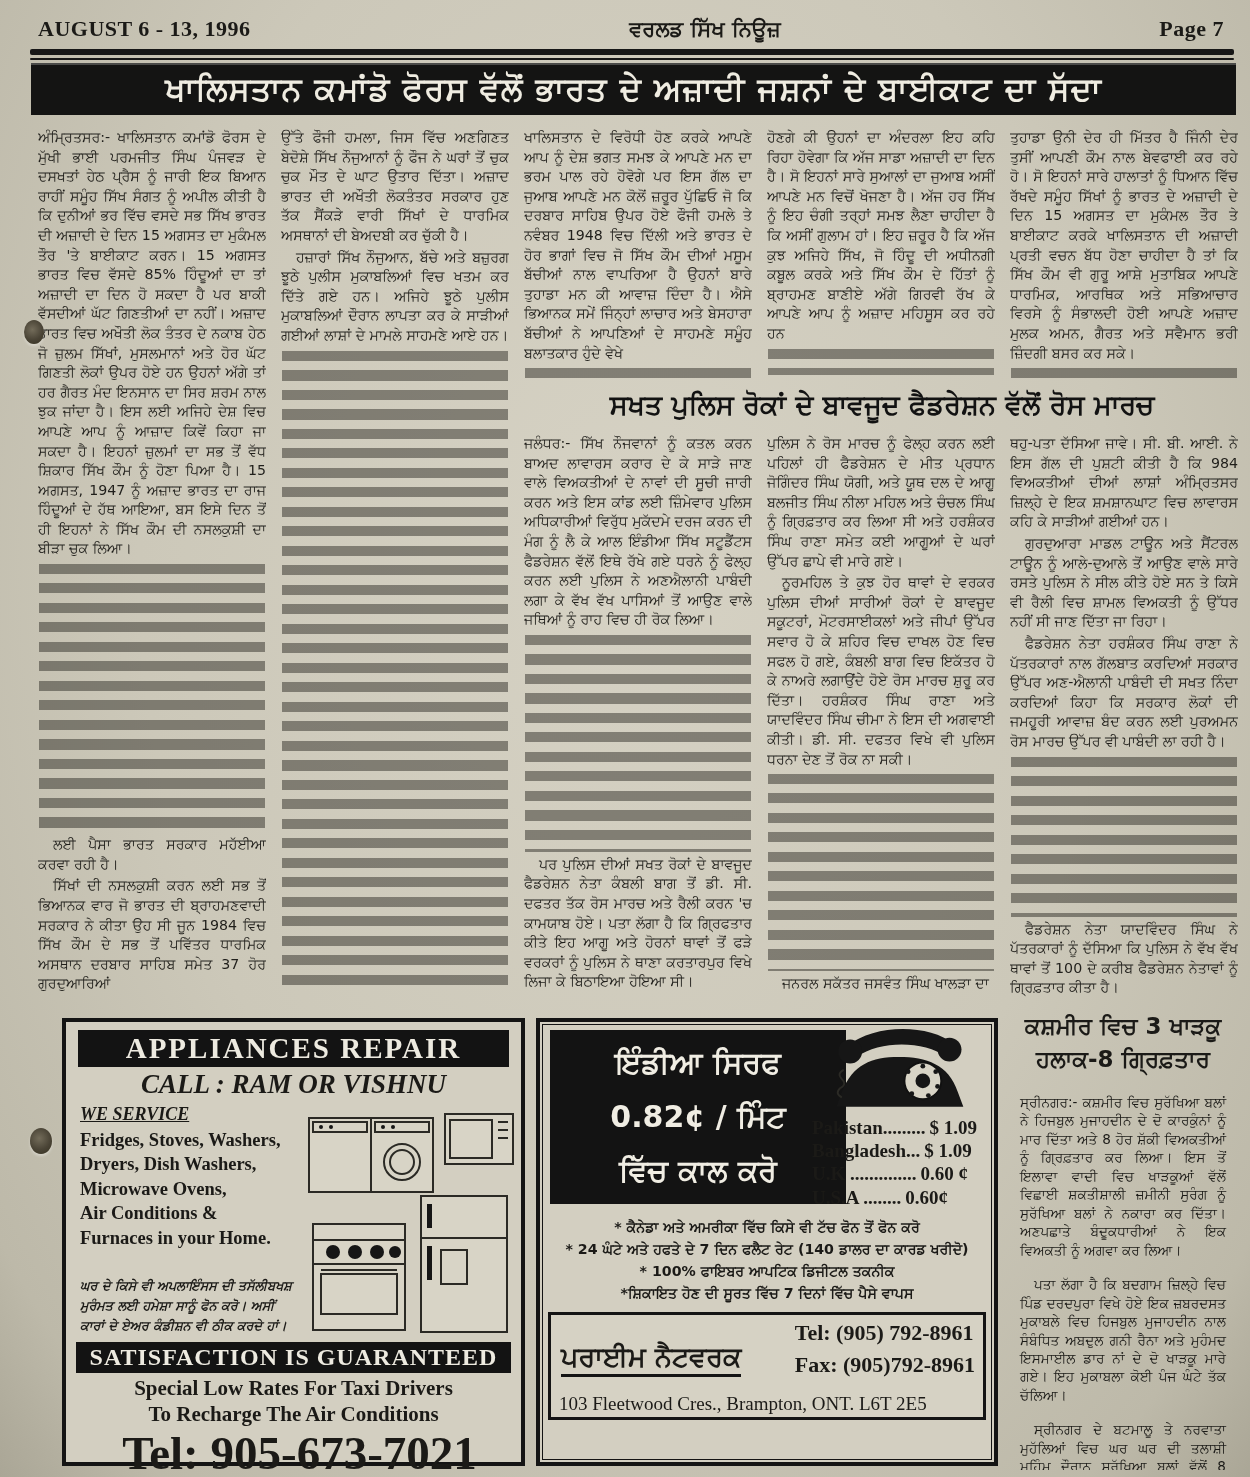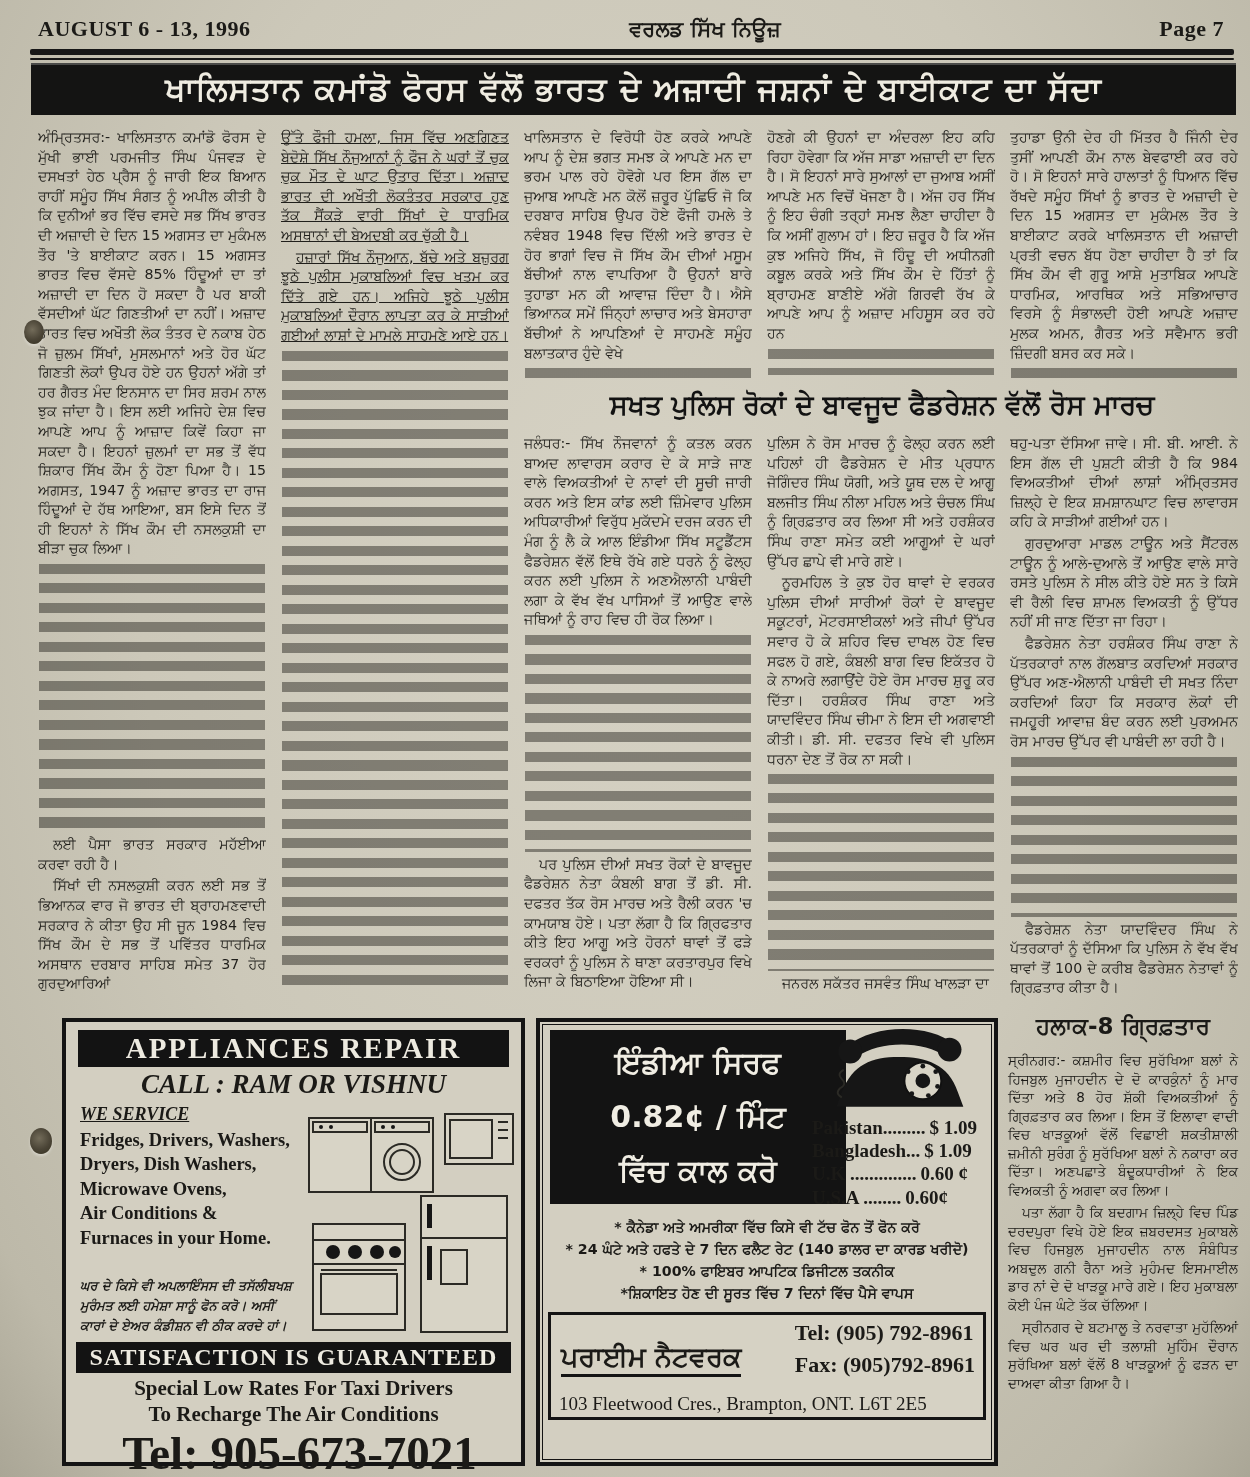--- a/index.html
+++ b/index.html
@@ -18,21 +18,21 @@
     display:flex;align-items:center;justify-content:center;font-size:32px;font-weight:bold;letter-spacing:1px;
     box-shadow:inset 0 2px 0 #4a4a48;}
   
   .col{position:absolute;width:228px;display:flex;flex-direction:column;overflow:hidden;
     font-size:14.2px;line-height:1.38;text-align:justify;color:#201f1b;}
   .col p{margin:0 0 2px 0;text-indent:15px;}
   .col p.lead{text-indent:0;}
   .fill{flex:1 1 auto;min-height:14px;margin:3px 1px;opacity:.8;filter:blur(.5px);
     background-image:repeating-linear-gradient(180deg, rgba(42,40,34,.60) 0px, rgba(42,40,34,.60) 10px, rgba(0,0,0,0) 10px, rgba(0,0,0,0) 19.5px);}
   .c11{left:38px;top:128px;height:868px;}
-  .c12{left:281px;top:128px;height:868px;text-decoration:underline;}
+  .c12{left:281px;top:128px;height:868px;}
   .c13{left:524px;top:128px;height:250px;}
   .c14{left:767px;top:128px;height:250px;}
   .c15{left:1010px;top:128px;height:254px;}
   .head2{position:absolute;left:524px;top:383px;width:716px;height:44px;display:flex;align-items:center;justify-content:center;
     font-size:27px;font-weight:bold;color:#121212;}
   .c21{left:524px;top:434px;height:560px;}
   .c22{left:767px;top:434px;height:562px;}
   .c23{left:1010px;top:434px;height:566px;}
   
   .hole{position:absolute;border-radius:50%;background:radial-gradient(circle at 42% 40%, #736c5a 0%, #4a4436 55%, #35301f 100%);box-shadow:0 2px 3px rgba(255,255,255,.35);}
@@ -66,21 +66,21 @@
   .rate .pr{margin-left:4px;white-space:nowrap;}
   .adB-bullets{text-align:center;font-weight:bold;font-size:14.2px;line-height:1.55;margin-top:4px;}
   .adB-bottom{position:relative;margin:8px 8px 0;border:3px solid #141414;height:102px;background:#d6d2c4;}
   .adB-co{position:absolute;left:10px;top:26px;font-weight:bold;font-size:27px;border-bottom:3px solid #141414;padding-bottom:1px;}
   .adB-telfax{position:absolute;right:8px;top:2px;font-family:"Liberation Serif", serif;font-weight:bold;font-size:22px;line-height:1.45;text-align:left;margin-left:28px;}
   .adB-addr{position:absolute;left:8px;bottom:2px;right:8px;font-family:"Liberation Serif", serif;font-weight:normal;font-size:19px;}
   
   .kash{position:absolute;left:1004px;top:1010px;width:238px;height:460px;overflow:hidden;}
   .k-h{ text-align:center;font-weight:bold;font-size:23px;line-height:1.45;}
   .k-body{margin-top:8px;font-size:13.6px;line-height:1.36;text-align:justify;}
-  .k-body p{margin:4px;text-indent:14px;}
+  .k-body p{margin:16px;text-indent:14px;}
   .k-body p.lead{text-indent:0;}
   svg .ln{fill:none;stroke:#2b2a25;stroke-width:2;}
   svg .fl{fill:#d8d4c6;stroke:#2b2a25;stroke-width:2;}
   svg .dk{fill:#161616;}
 </style>
 </head>
 <body>
 
 <div class="page">
 
@@ -138,21 +138,21 @@
     <div class="fill"></div>
     <p>ਫੈਡਰੇਸ਼ਨ ਨੇਤਾ ਯਾਦਵਿੰਦਰ ਸਿੰਘ ਨੇ ਪੱਤਰਕਾਰਾਂ ਨੂੰ ਦੱਸਿਆ ਕਿ ਪੁਲਿਸ ਨੇ ਵੱਖ ਵੱਖ ਥਾਵਾਂ ਤੋਂ 100 ਦੇ ਕਰੀਬ ਫੈਡਰੇਸ਼ਨ ਨੇਤਾਵਾਂ ਨੂੰ ਗ੍ਰਿਫ਼ਤਾਰ ਕੀਤਾ ਹੈ।</p>
   </div>
 
   <div class="adA">
     <div class="adA-banner">APPLIANCES REPAIR</div>
     <div class="adA-call">CALL : RAM OR VISHNU</div>
     <div class="adA-mid">
       <div class="adA-left">
         <div class="adA-we">WE SERVICE</div>
-        <div class="adA-svc">Fridges, Drivers, Washers,</div>
+        <div class="adA-svc">Fridges, Stoves, Washers,</div>
         <div class="adA-svc">Dryers, Dish Washers,</div>
         <div class="adA-svc">Microwave Ovens,</div>
         <div class="adA-svc">Air Conditions &amp;</div>
         <div class="adA-svc">Furnaces in your Home.</div>
       </div>
       <svg class="adA-illu" viewBox="0 0 212 234">
 
         <g>
           <rect class="fl" x="4" y="14" width="62" height="74"></rect>
           <rect class="fl" x="66" y="14" width="62" height="74"></rect>
@@ -257,20 +257,21 @@
       <div class="adB-co">ਪਰਾਈਮ ਨੈਟਵਰਕ</div>
       <div class="adB-telfax">
         <div>Tel: (905) 792-8961</div>
         <div>Fax: (905)792-8961</div>
       </div>
       <div class="adB-addr">103 Fleetwood Cres., Brampton, ONT. L6T 2E5</div>
     </div>
   </div>
 
   <div class="kash">
+    <div class="k-h">ਕਸ਼ਮੀਰ ਵਿਚ 3 ਖਾੜਕੂ</div>
     <div class="k-h">ਹਲਾਕ-8 ਗ੍ਰਿਫ਼ਤਾਰ</div>
     <div class="k-body">
       <p class="lead">ਸ੍ਰੀਨਗਰ:- ਕਸ਼ਮੀਰ ਵਿਚ ਸੁਰੱਖਿਆ ਬਲਾਂ ਨੇ ਹਿਜਬੁਲ ਮੁਜਾਹਦੀਨ ਦੇ ਦੋ ਕਾਰਕੁੰਨਾਂ ਨੂੰ ਮਾਰ ਦਿੱਤਾ ਅਤੇ 8 ਹੋਰ ਸ਼ੱਕੀ ਵਿਅਕਤੀਆਂ ਨੂੰ ਗ੍ਰਿਫ਼ਤਾਰ ਕਰ ਲਿਆ। ਇਸ ਤੋਂ ਇਲਾਵਾ ਵਾਦੀ ਵਿਚ ਖਾੜਕੂਆਂ ਵੱਲੋਂ ਵਿਛਾਈ ਸ਼ਕਤੀਸ਼ਾਲੀ ਜ਼ਮੀਨੀ ਸੁਰੰਗ ਨੂੰ ਸੁਰੱਖਿਆ ਬਲਾਂ ਨੇ ਨਕਾਰਾ ਕਰ ਦਿੱਤਾ। ਅਣਪਛਾਤੇ ਬੰਦੂਕਧਾਰੀਆਂ ਨੇ ਇਕ ਵਿਅਕਤੀ ਨੂੰ ਅਗਵਾ ਕਰ ਲਿਆ।</p>
       <p>ਪਤਾ ਲੱਗਾ ਹੈ ਕਿ ਬਦਗਾਮ ਜ਼ਿਲ੍ਹੇ ਵਿਚ ਪਿੰਡ ਦਰਦਪੁਰਾ ਵਿਖੇ ਹੋਏ ਇਕ ਜ਼ਬਰਦਸਤ ਮੁਕਾਬਲੇ ਵਿਚ ਹਿਜਬੁਲ ਮੁਜਾਹਦੀਨ ਨਾਲ ਸੰਬੰਧਿਤ ਅਬਦੁਲ ਗਨੀ ਰੈਨਾ ਅਤੇ ਮੁਹੰਮਦ ਇਸਮਾਈਲ ਡਾਰ ਨਾਂ ਦੇ ਦੋ ਖਾੜਕੂ ਮਾਰੇ ਗਏ। ਇਹ ਮੁਕਾਬਲਾ ਕੋਈ ਪੰਜ ਘੰਟੇ ਤੱਕ ਚੱਲਿਆ।</p>
       <p>ਸ੍ਰੀਨਗਰ ਦੇ ਬਟਮਾਲੂ ਤੇ ਨਰਵਾਤਾ ਮੁਹੱਲਿਆਂ ਵਿਚ ਘਰ ਘਰ ਦੀ ਤਲਾਸ਼ੀ ਮੁਹਿੰਮ ਦੌਰਾਨ ਸੁਰੱਖਿਆ ਬਲਾਂ ਵੱਲੋਂ 8 ਖਾੜਕੂਆਂ ਨੂੰ ਫੜਨ ਦਾ ਦਾਅਵਾ ਕੀਤਾ ਗਿਆ ਹੈ।</p>
     </div>
   </div>
 
   <div class="hole h1"></div>
   <div class="hole h2"></div>

